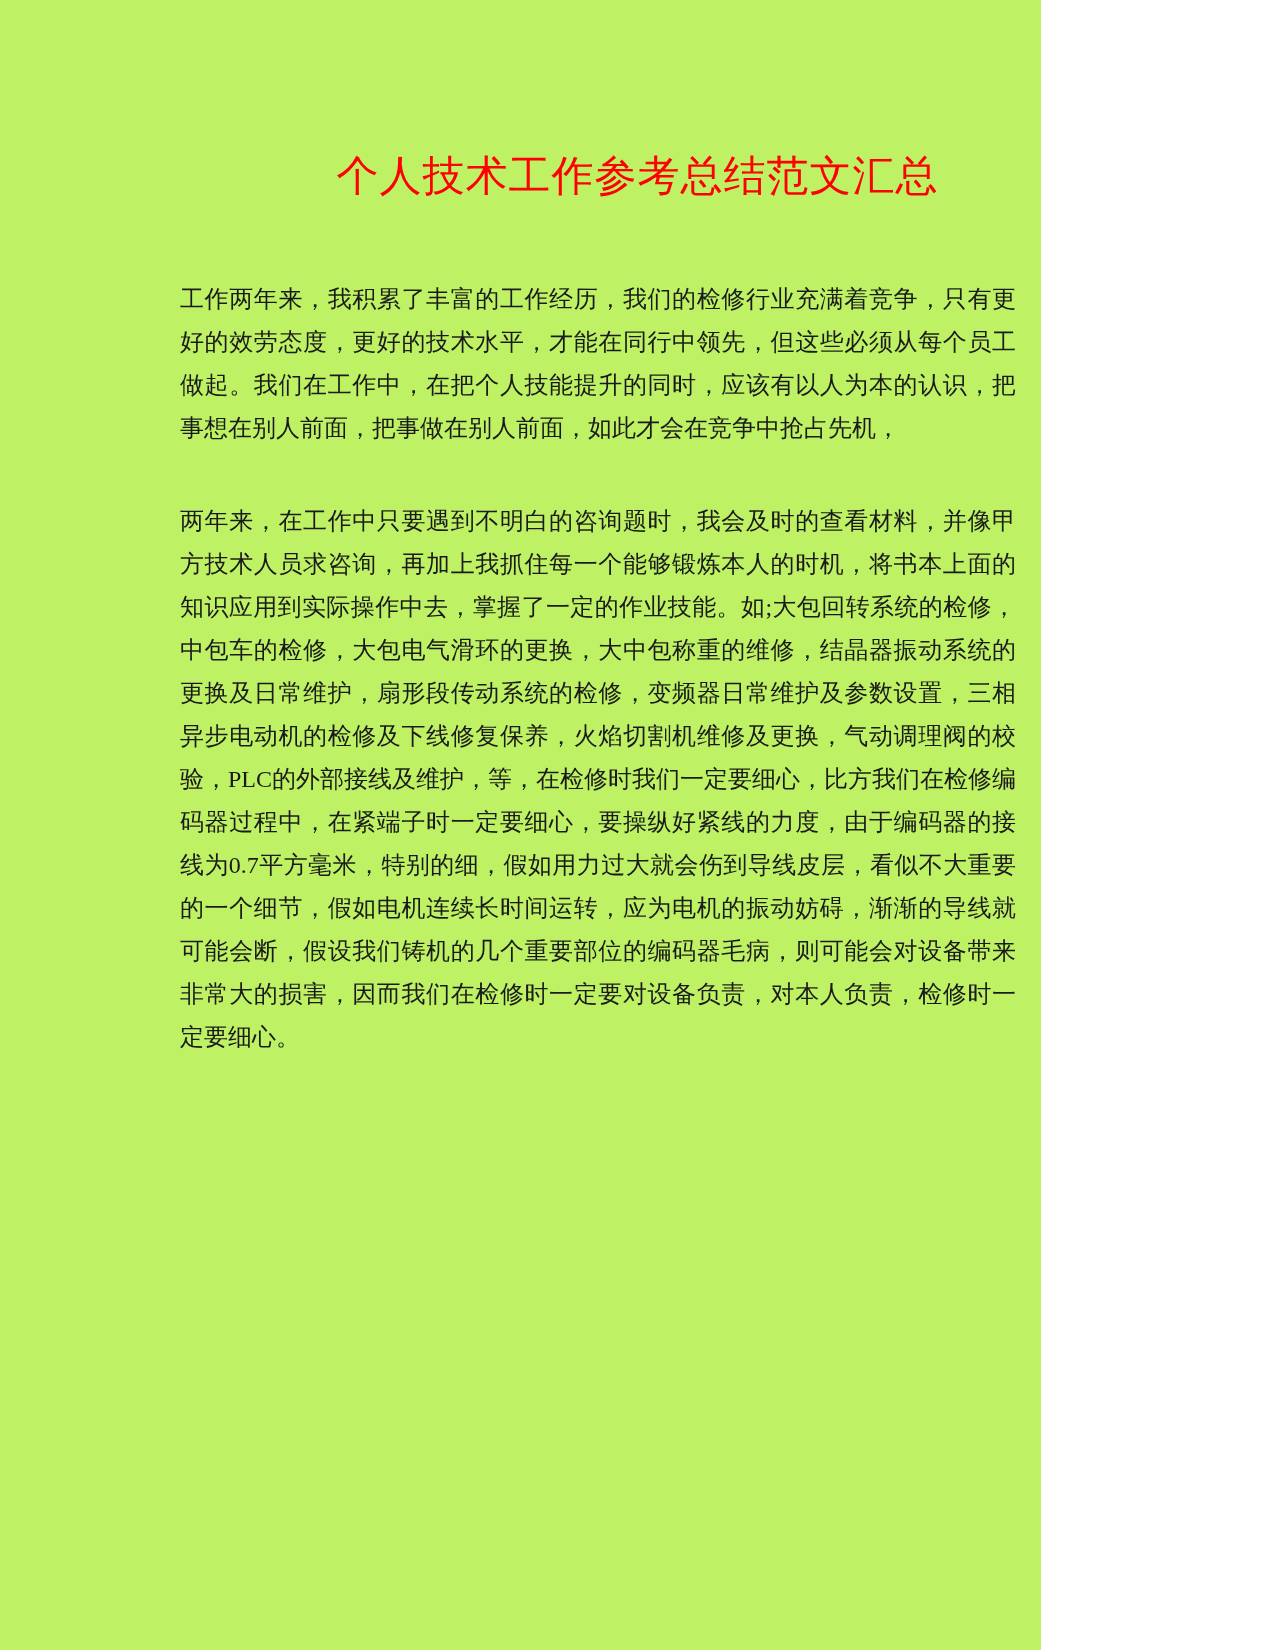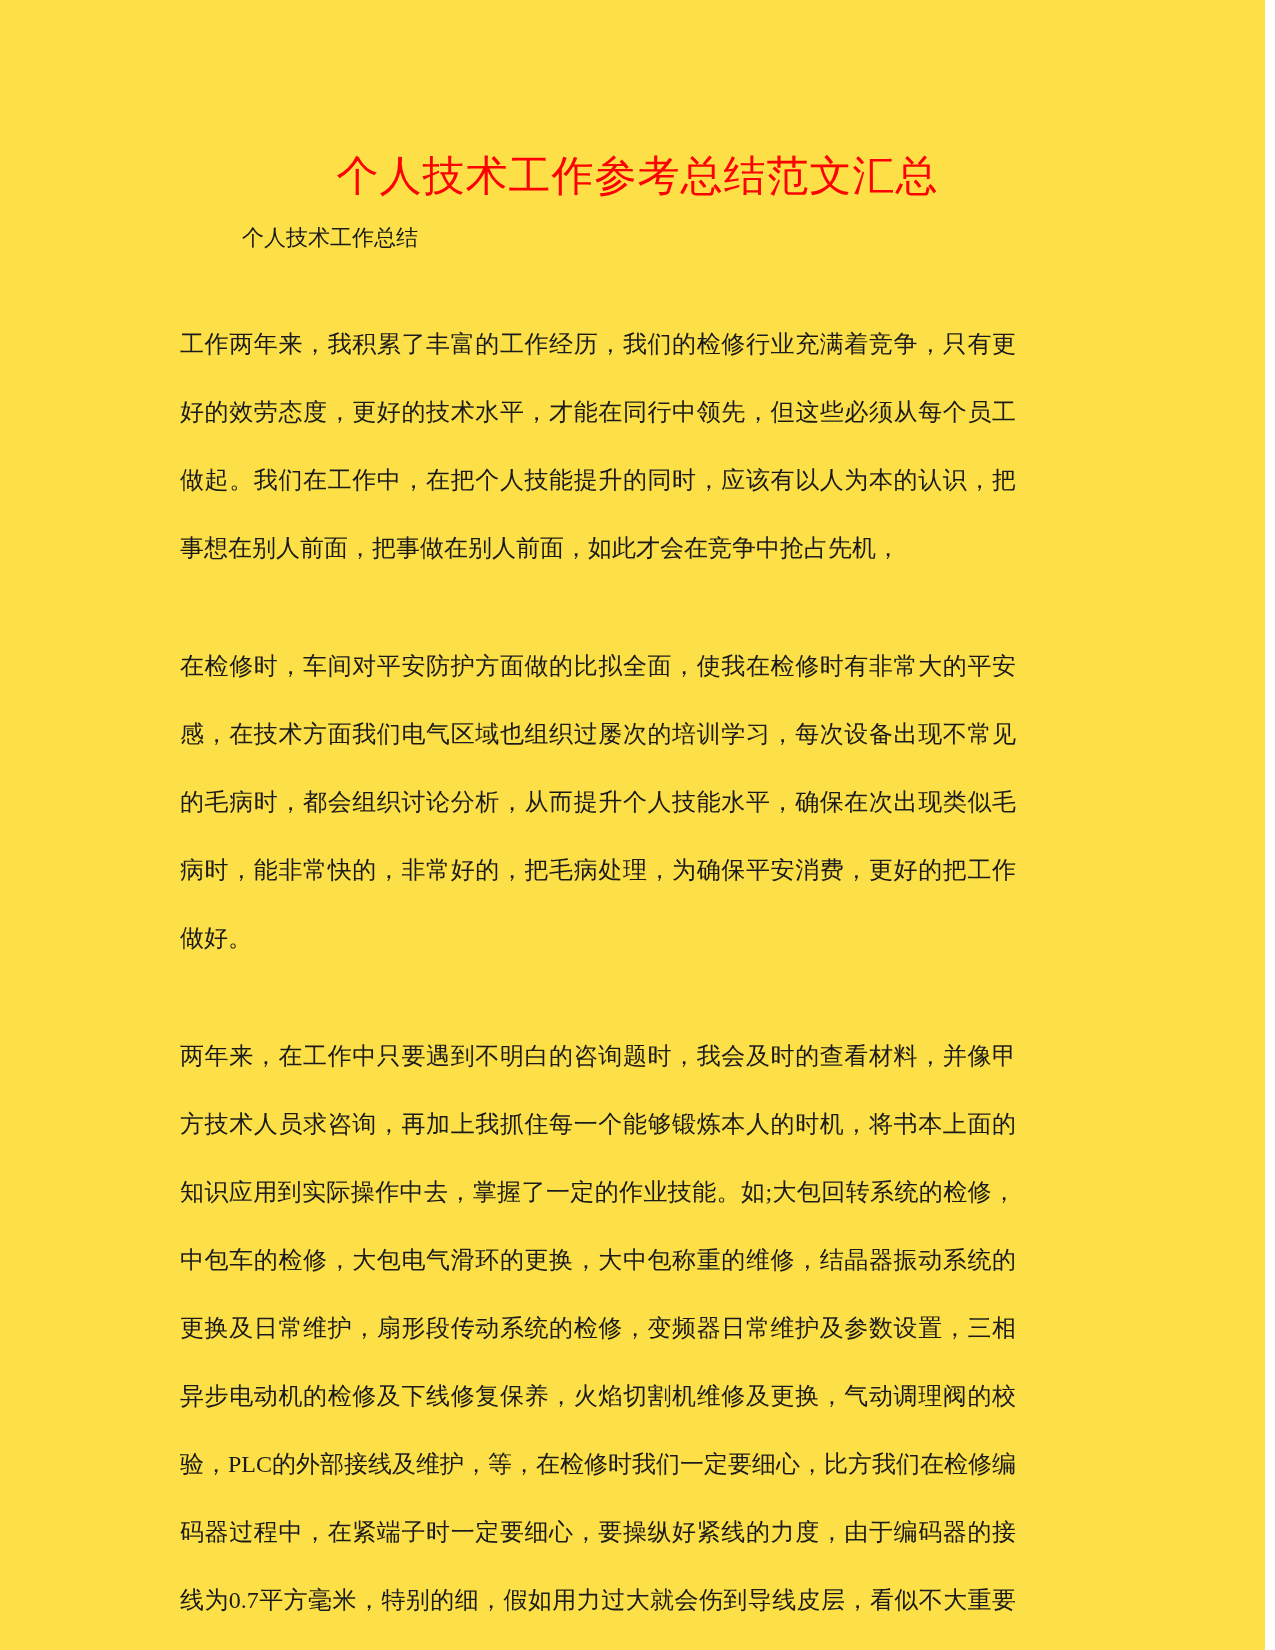--- a/index.html
+++ b/index.html
@@ -7,23 +7,23 @@
     padding: 0;
     background: #ffffff;
   }
   body {
     width: 1275px;
     height: 1650px;
     font-family: "Liberation Serif", "DejaVu Serif", serif;
   }
   .page {
     position: relative;
-    width: 1265px;
+    width: 1041px;
     height: 1650px;
-    background: #fde047;
+    background: #bef264;
     overflow: hidden;
     font-family: Liberation Serif, serif;
   }
   .doc-title {
     position: absolute;
     top: 148px;
     left: 0;
     width: 1275px;
     margin: 0;
     text-align: center;
@@ -42,21 +42,21 @@
   }
   .subtitle {
     margin: 0;
     padding-left: 62px;
     font-size: 22px;
     line-height: 32px;
   }
   .para {
     margin: 50px 0 0 0;
     font-size: 24px;
-    line-height: 68px;
+    line-height: 43px;
     text-align: justify;
     text-justify: inter-character;
     line-break: anywhere;
     overflow-wrap: break-word;
     word-break: break-all;
   }
   .para.first {
     margin-top: 56px;
   }
   .para.flush {
@@ -65,18 +65,16 @@
   .para.indented {
     text-indent: 60px;
   }
 </style>
 </head>
 <body>
 
 <div class="page">
   <h1 class="doc-title">个人技术工作参考总结范文汇总</h1>
   <div class="content">
-    <p class="subtitle">个人技术工作总结</p>
     <p class="para first">工作两年来，我积累了丰富的工作经历，我们的检修行业充满着竞争，只有更好的效劳态度，更好的技术水平，才能在同行中领先，但这些必须从每个员工做起。我们在工作中，在把个人技能提升的同时，应该有以人为本的认识，把事想在别人前面，把事做在别人前面，如此才会在竞争中抢占先机，</p>
-    <p class="para">在检修时，车间对平安防护方面做的比拟全面，使我在检修时有非常大的平安感，在技术方面我们电气区域也组织过屡次的培训学习，每次设备出现不常见的毛病时，都会组织讨论分析，从而提升个人技能水平，确保在次出现类似毛病时，能非常快的，非常好的，把毛病处理，为确保平安消费，更好的把工作做好。</p>
     <p class="para">两年来，在工作中只要遇到不明白的咨询题时，我会及时的查看材料，并像甲方技术人员求咨询，再加上我抓住每一个能够锻炼本人的时机，将书本上面的知识应用到实际操作中去，掌握了一定的作业技能。如;大包回转系统的检修，中包车的检修，大包电气滑环的更换，大中包称重的维修，结晶器振动系统的更换及日常维护，扇形段传动系统的检修，变频器日常维护及参数设置，三相异步电动机的检修及下线修复保养，火焰切割机维修及更换，气动调理阀的校验，PLC的外部接线及维护，等，在检修时我们一定要细心，比方我们在检修编码器过程中，在紧端子时一定要细心，要操纵好紧线的力度，由于编码器的接线为0.7平方毫米，特别的细，假如用力过大就会伤到导线皮层，看似不大重要的一个细节，假如电机连续长时间运转，应为电机的振动妨碍，渐渐的导线就可能会断，假设我们铸机的几个重要部位的编码器毛病，则可能会对设备带来非常大的损害，因而我们在检修时一定要对设备负责，对本人负责，检修时一定要细心。</p>
   </div>
 </div>
 
 </body></html>

